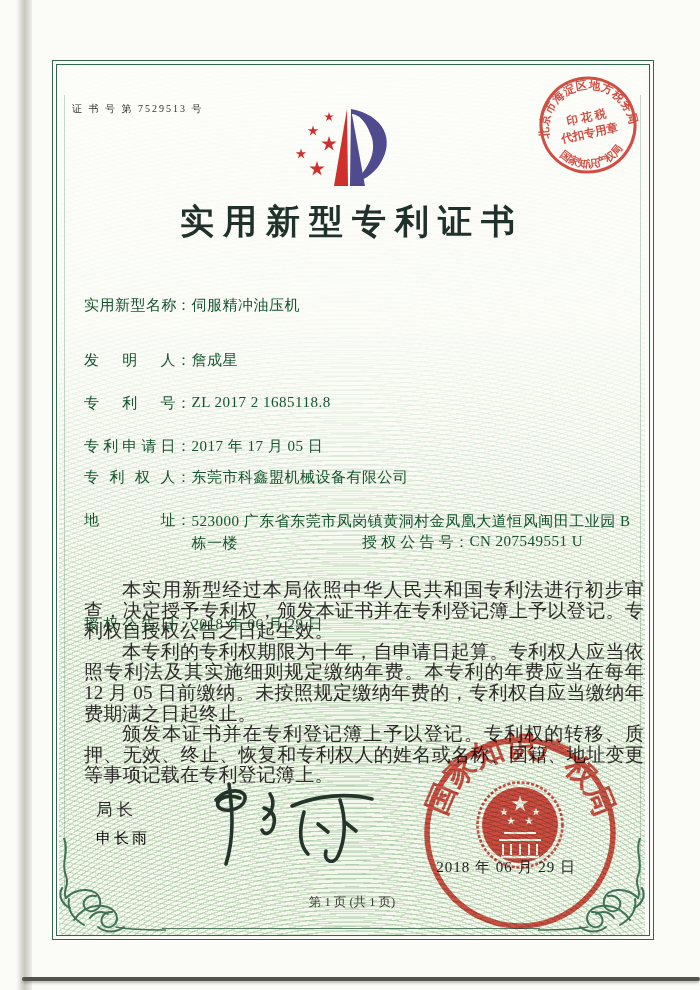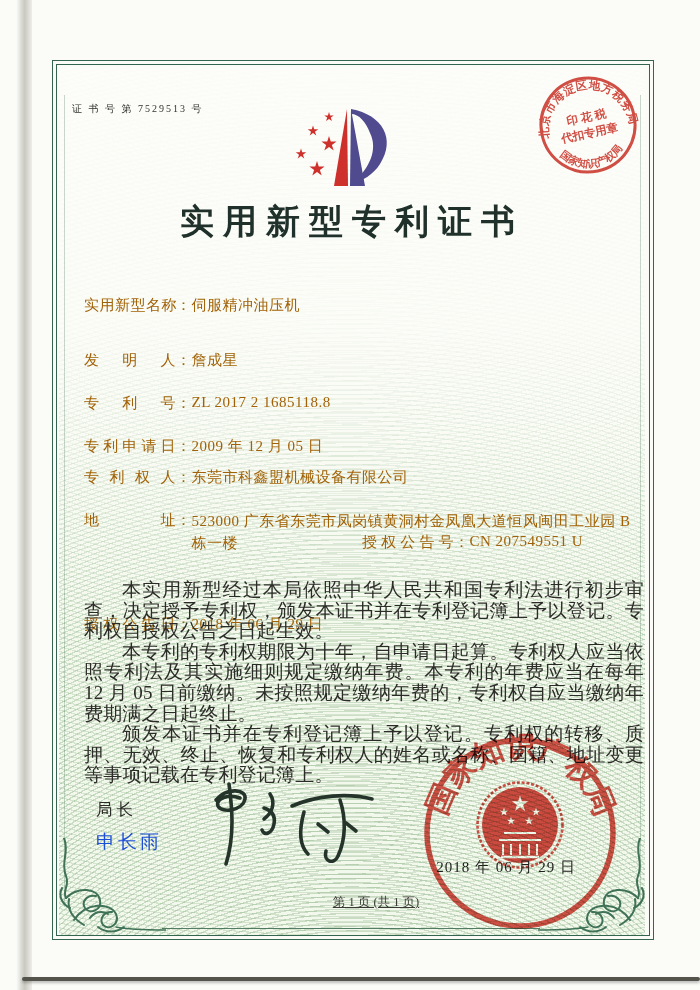--- a/index.html
+++ b/index.html
@@ -20,40 +20,40 @@
       repeating-radial-gradient(circle at 48% -45%, rgba(255,255,255,0) 0 3.5px, rgba(122,168,118,.25) 3.5px 4.7px);}
   .guilloche::after{content:"";position:absolute;inset:0;
     background:linear-gradient(180deg, rgba(253,253,249,.97) 0%, rgba(253,253,249,.9) 30%,
                rgba(253,253,249,.45) 50%, rgba(253,253,249,.08) 66%, rgba(253,253,249,0) 80%);}
   .hairline-v{position:absolute;top:95px;width:1px;height:812px;background:rgba(63,114,87,.28);}
   .inner-bottom-line{position:absolute;left:162px;top:928px;width:378px;height:0;
     border-top:1.5px solid rgba(58,104,79,.85);}
   .flourish{position:absolute;top:838px;width:112px;height:96px;}
   .flourish.right{transform:scaleX(-1);}
   
-  .abs{position:absolute;color:#a16207;}
+  .abs{position:absolute;color:#14532d;}
   .cert-number{left:72px;top:102px;font-size:10px;letter-spacing:2px;color:#33332e;}
   .logo{position:absolute;left:282px;top:106px;}
   .title{left:52px;top:199px;width:600px;text-align:center;font-size:34px;font-weight:700;
     letter-spacing:9px;color:#20302a;}
   .frow{left:84px;font-size:15px;letter-spacing:.5px;white-space:nowrap;}
   .flabel{display:inline-block;width:92px;text-align:justify;text-align-last:justify;vertical-align:top;}
   .fcolon{display:inline-block;vertical-align:top;}
   .fvalue{display:inline-block;vertical-align:top;letter-spacing:.5px;}
   .fvalue.addr{white-space:normal;width:446px;line-height:21.5px;}
   .grant-no{left:362px;}
   .paras{left:84px;top:580px;width:560px;font-size:19px;line-height:20.6px;color:#2b2b27;
     text-align:justify;letter-spacing:.2px;}
   .paras p{margin:0;text-indent:2em;}
   .director{left:96px;top:799px;font-size:16.5px;letter-spacing:4px;color:#2a2a26;}
-  .director-name{left:96px;top:829px;font-size:19px;letter-spacing:3px;color:#1d4ed8;}
+  .director-name{left:96px;top:829px;font-size:15px;letter-spacing:3px;color:#000000;}
   .signature{position:absolute;left:198px;top:777px;}
   .issue-date{left:416px;top:858px;width:180px;text-align:center;font-size:15px;
     letter-spacing:1px;color:#1e1e1c;z-index:3;}
-  .footer{left:52px;top:894px;width:648px;text-align:center;font-size:12.5px;color:#3a3a35;text-decoration:underline;}
+  .footer{left:52px;top:894px;width:600px;text-align:center;font-size:12.5px;color:#3a3a35;}
   .seal{position:absolute;mix-blend-mode:multiply;}
   .seal-main{left:420px;top:733px;}
   .seal-tax{left:535px;top:72px;}
 </style>
 </head>
 <body>
 
 <div class="scan">
 
   <div class="paper-left-edge"></div>
@@ -114,21 +114,21 @@
   <div class="abs frow" style="top:296px;">
     <span class="flabel">实用新型名称</span><span class="fcolon">：</span><span class="fvalue">伺服精冲油压机</span>
   </div>
   <div class="abs frow" style="top:351px;">
     <span class="flabel">发明人</span><span class="fcolon">：</span><span class="fvalue">詹成星</span>
   </div>
   <div class="abs frow" style="top:394px;">
     <span class="flabel">专利号</span><span class="fcolon">：</span><span class="fvalue">ZL 2017 2 1685118.8</span>
   </div>
   <div class="abs frow" style="top:437px;">
-    <span class="flabel">专利申请日</span><span class="fcolon">：</span><span class="fvalue">2009 年 12 月 05 日</span>
+    <span class="flabel">专利申请日</span><span class="fcolon">：</span><span class="fvalue">2017 年 17 月 05 日</span>
   </div>
   <div class="abs frow" style="top:468px;">
     <span class="flabel">专利权人</span><span class="fcolon">：</span><span class="fvalue">东莞市科鑫盟机械设备有限公司</span>
   </div>
   <div class="abs frow" style="top:511px;">
     <span class="flabel">地址</span><span class="fcolon">：</span><span class="fvalue addr">523000 广东省东莞市凤岗镇黄洞村金凤凰大道恒风闽田工业园 B 栋一楼</span>
   </div>
   <div class="abs frow" style="top:575px;margin-top:40px;">
     <span class="flabel">授权公告日</span><span class="fcolon">：</span><span class="fvalue">2018 年 06 月 29 日</span>
   </div>

